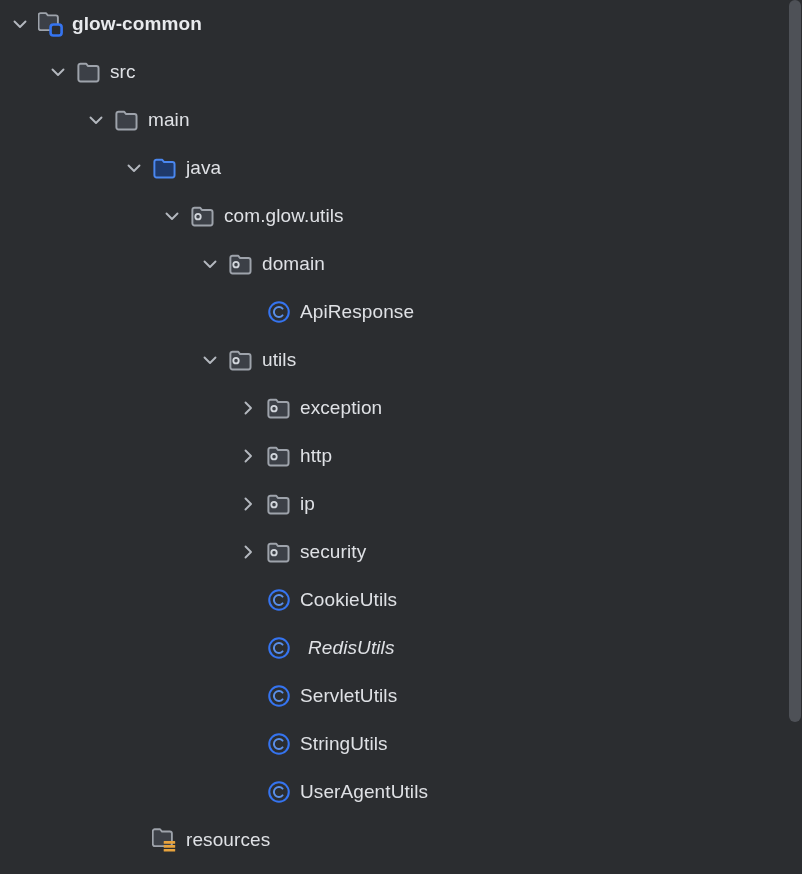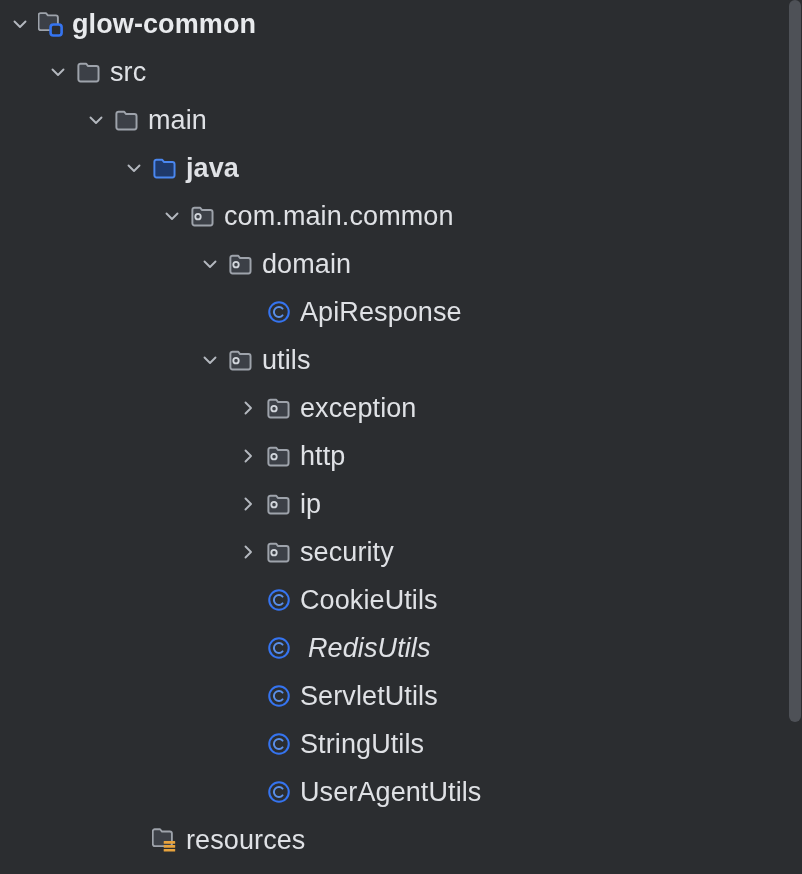--- a/index.html
+++ b/index.html
@@ -59,21 +59,21 @@
     justify-content: center;
   }
   .row-icon svg { display: block; }
 
   
   .row-label {
     position: absolute;
     top: 0;
     height: 48px;
     line-height: 48px;
-    font-size: 27px;
+    font-size: 19px;
     letter-spacing: 0.1px;
     color: #dfe1e5;
   }
   .row-label.bold { font-weight: bold; color: #e8eaed; }
 
   
   #scrollbar-track {
     position: absolute;
     right: 0;
     top: 0;
@@ -149,37 +149,37 @@
           <path d="M5.5 8.5 L11 14 L16.5 8.5" fill="none" stroke="#b4b8bf" stroke-width="1.9" stroke-linecap="round" stroke-linejoin="round"></path>
         </svg>
       </span>
       <span class="row-icon" style="left: 151px;">
         <svg width="26" height="26" viewBox="0 0 24 24">
           <g>
             <path d="M2.2 6.3 a2 2 0 0 1 2-2 h5.1 l1.9 2.2 h7.6 a2 2 0 0 1 2 2 v10.2 a2 2 0 0 1 -2 2 H4.2 a2 2 0 0 1 -2-2 Z" fill="#1f3a6b" stroke="#4a87f0" stroke-width="1.8" stroke-linejoin="round"></path>
           </g>
         </svg>
       </span>
-      <span class="row-label" style="left: 186px; font-weight: bold;">java</span>
+      <span class="row-label" style="left: 186px;">java</span>
     </div>
     <div class="tree-row" style="height: 48px;">
       <span class="expander" style="left: 159px;">
         <svg width="22" height="22" viewBox="0 0 22 22">
           <path d="M5.5 8.5 L11 14 L16.5 8.5" fill="none" stroke="#b4b8bf" stroke-width="1.9" stroke-linecap="round" stroke-linejoin="round"></path>
         </svg>
       </span>
       <span class="row-icon" style="left: 189px;">
         <svg width="26" height="26" viewBox="0 0 24 24">
           <g>
             <path d="M2.2 6.3 a2 2 0 0 1 2-2 h5.1 l1.9 2.2 h7.6 a2 2 0 0 1 2 2 v10.2 a2 2 0 0 1 -2 2 H4.2 a2 2 0 0 1 -2-2 Z" fill="#3c4047" stroke="#9ea3ab" stroke-width="1.8" stroke-linejoin="round"></path>
           </g>
           <circle cx="7.4" cy="12.6" r="2.5" fill="none" stroke="#d2d6dc" stroke-width="1.7"></circle>
         </svg>
       </span>
-      <span class="row-label" style="left: 224px;">com.main.common</span>
+      <span class="row-label" style="left: 224px;">com.glow.utils</span>
     </div>
     <div class="tree-row" style="height: 48px;">
       <span class="expander" style="left: 197px;">
         <svg width="22" height="22" viewBox="0 0 22 22">
           <path d="M5.5 8.5 L11 14 L16.5 8.5" fill="none" stroke="#b4b8bf" stroke-width="1.9" stroke-linecap="round" stroke-linejoin="round"></path>
         </svg>
       </span>
       <span class="row-icon" style="left: 227px;">
         <svg width="26" height="26" viewBox="0 0 24 24">
           <g>

